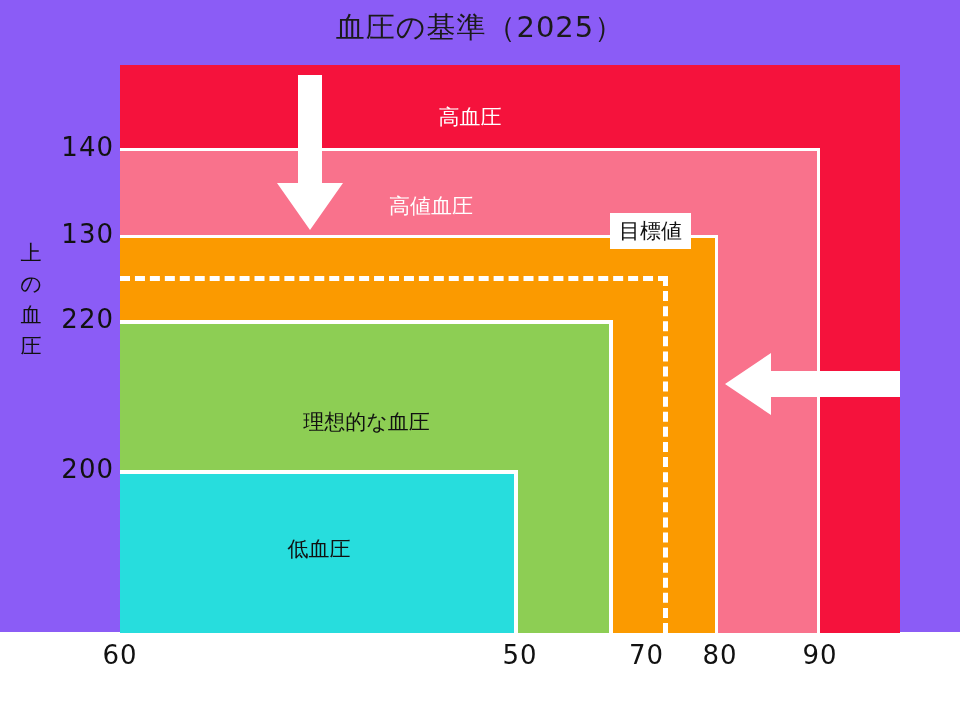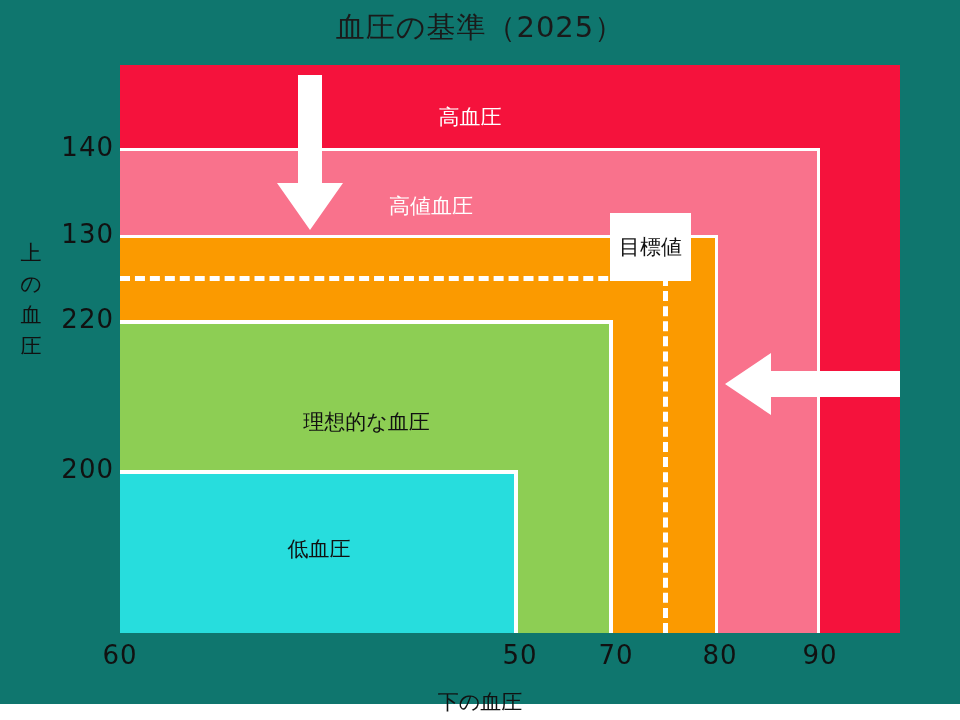--- a/index.html
+++ b/index.html
@@ -9,22 +9,22 @@
   }
   body {
     width: 960px;
     height: 720px;
     font-family: "Liberation Sans", sans-serif;
     overflow: hidden;
   }
   #root {
     position: relative;
     width: 960px;
-    height: 704px;
-    background: #0f766e;
+    height: 632px;
+    background: #8b5cf6;
   }
 
   
   .chart-title {
     position: absolute;
     left: 0;
     top: 8px;
     width: 960px;
     text-align: center;
     font-size: 29px;
@@ -87,21 +87,21 @@
   }
 
   
   .callout {
     position: absolute;
     background: #ffffff;
     color: #111111;
     font-size: 21px;
     font-family: "DejaVu Sans", sans-serif;
     white-space: nowrap;
-    padding: 20px 9px;
+    padding: 4px 9px;
     box-sizing: border-box;
     text-align: center;
   }
   #callout-home   { left: 60px;  top: 193px; }
   #callout-target { left: 490px; top: 148px; }
 
   
   .arrow {
     position: absolute;
   }
@@ -189,18 +189,17 @@
 
     <svg class="arrow" style="left:605px; top:288px;" width="175" height="62" viewBox="0 0 175 62">
       <polygon points="0,31 46,0 46,18 175,18 175,44 46,44 46,62" fill="#ffffff"></polygon>
     </svg>
 
     <div class="callout" id="callout-target">目標値</div>
   </div>
 
   <div class="xtick" style="left:90px;  top:640px;">60</div>
   <div class="xtick" style="left:490px; top:640px;">50</div>
-  <div class="xtick" style="left:586px; top:640px;">70</div>
+  <div class="xtick" style="left:604px; top:640px;text-align:right;">70</div>
   <div class="xtick" style="left:690px; top:640px;">80</div>
   <div class="xtick" style="left:790px; top:640px;">90</div>
 
-  <div class="axis-title-x">下の血圧</div>
 </div>
 
 </body></html>

